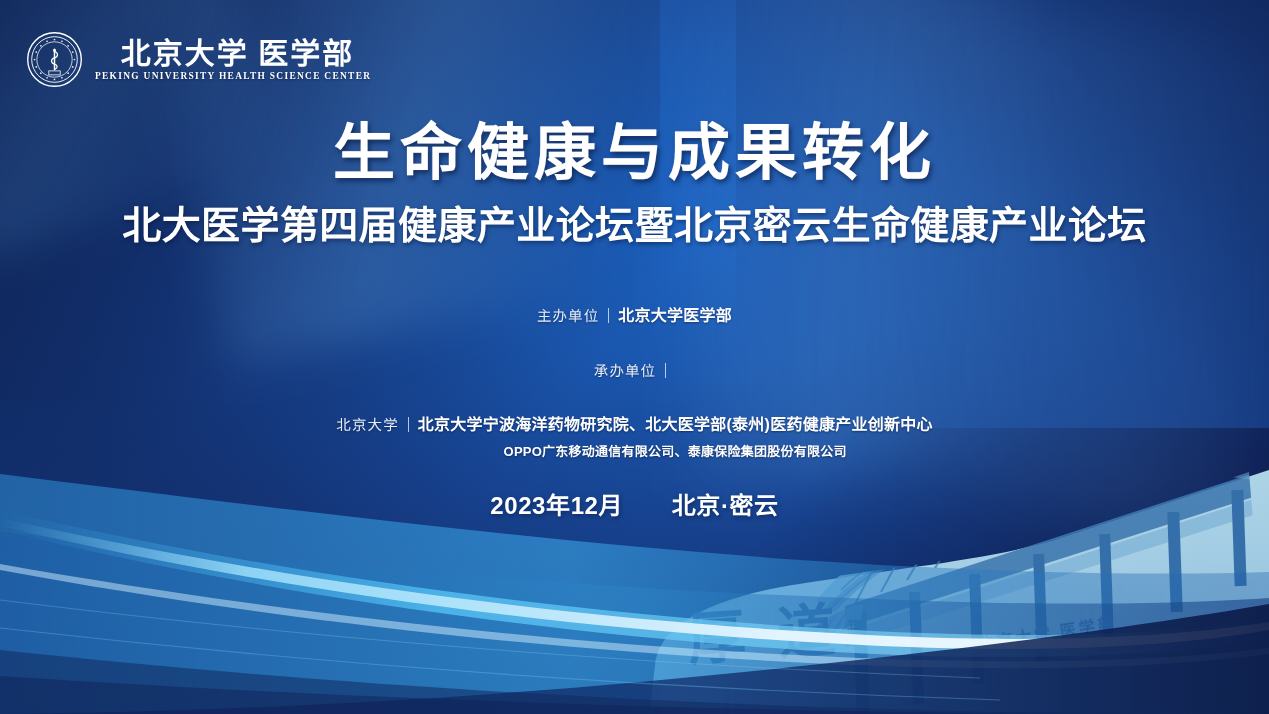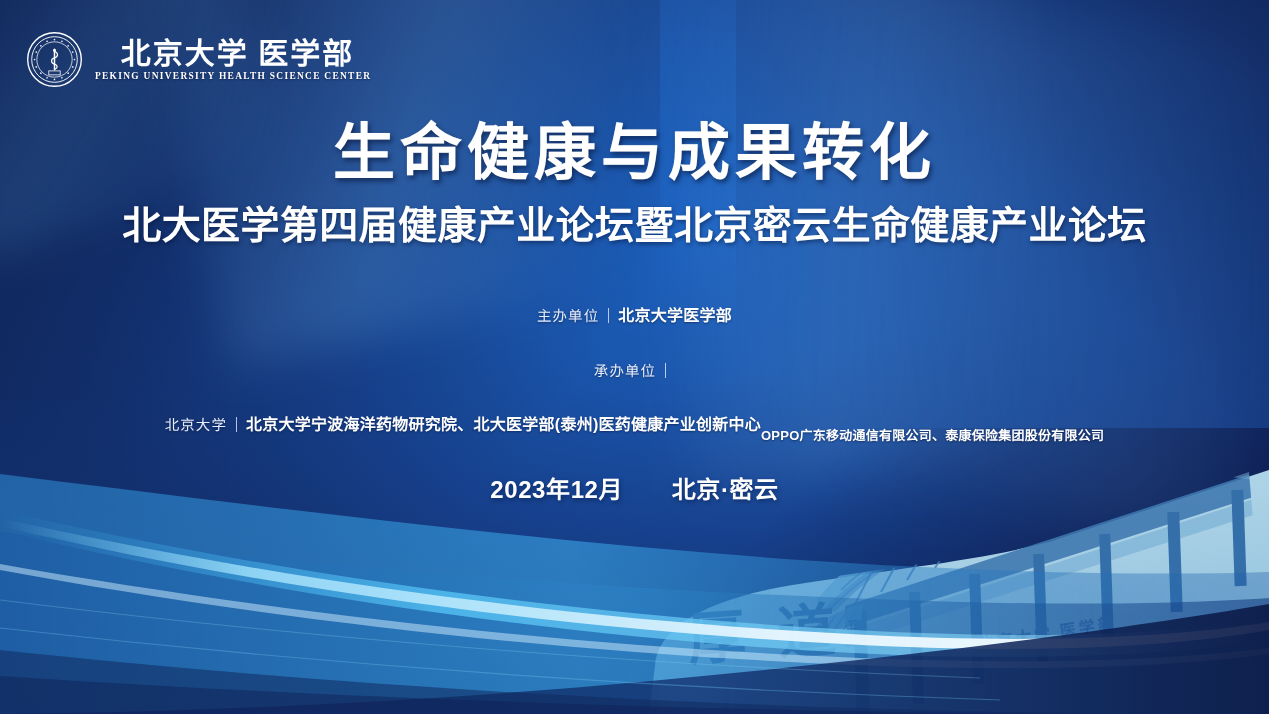--- a/index.html
+++ b/index.html
@@ -137,21 +137,21 @@
     text-shadow:0 1px 2px rgba(5,20,56,.55);
   }
   .org-value-2{
     display:block;
     margin-top:12px;
     font-size:13px;font-weight:700;color:#ffffff;
     letter-spacing:.25px;line-height:1;
     text-align:center;
     text-shadow:0 1px 2px rgba(5,20,56,.55);
   }
-  .org-block{display:flex;flex-direction:row;}
+  .org-block{display:flex;flex-direction:column;}
 
   .when-where{
     margin-top:36px;
     font-size:24px;font-weight:700;color:#ffffff;
     letter-spacing:.6px;line-height:1;
     text-shadow:1px 2px 4px rgba(5,20,56,.5);
     white-space:nowrap;
   }
   .when-where .gap{display:inline-block;width:34px;}
 </style>

